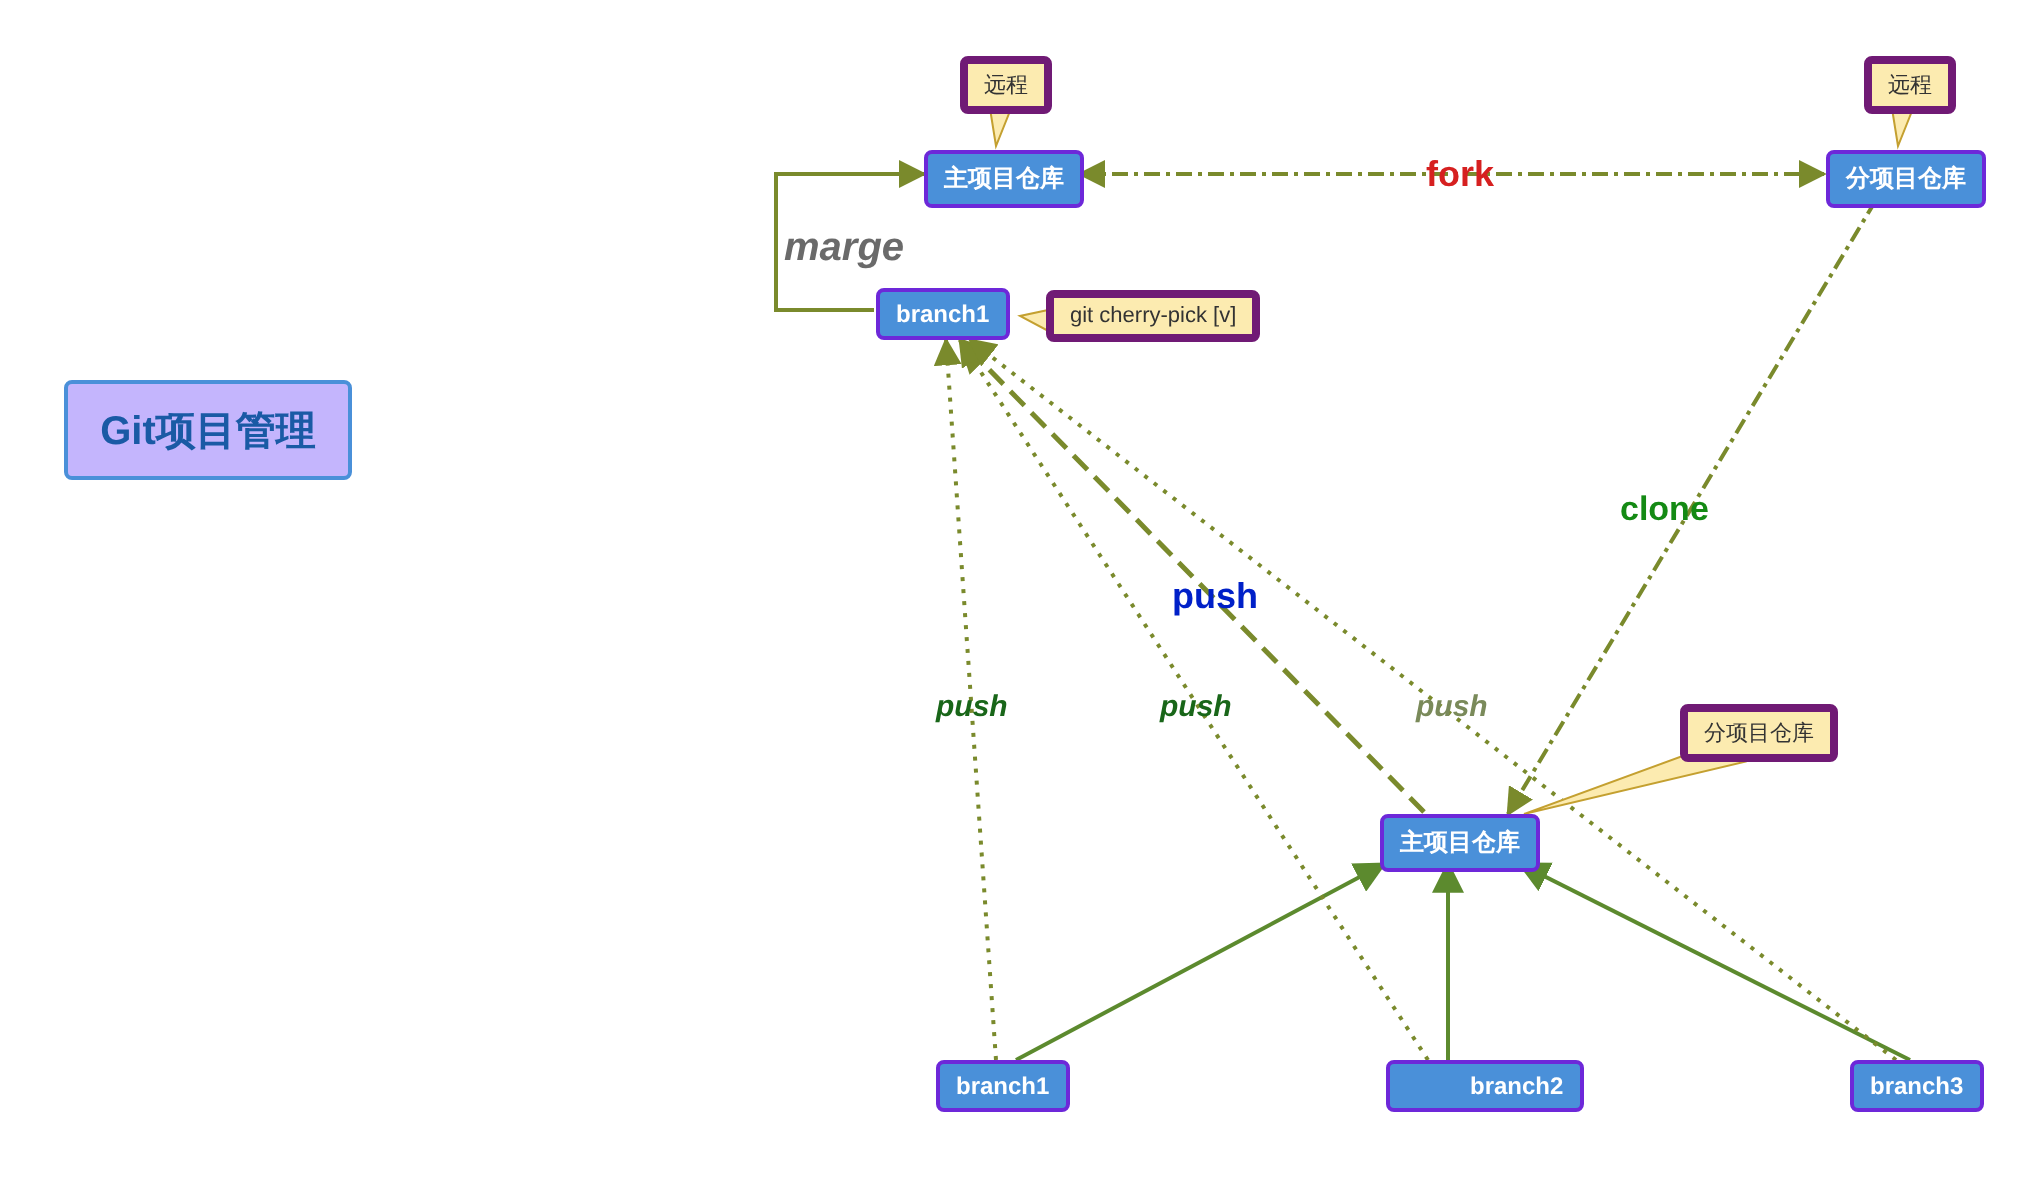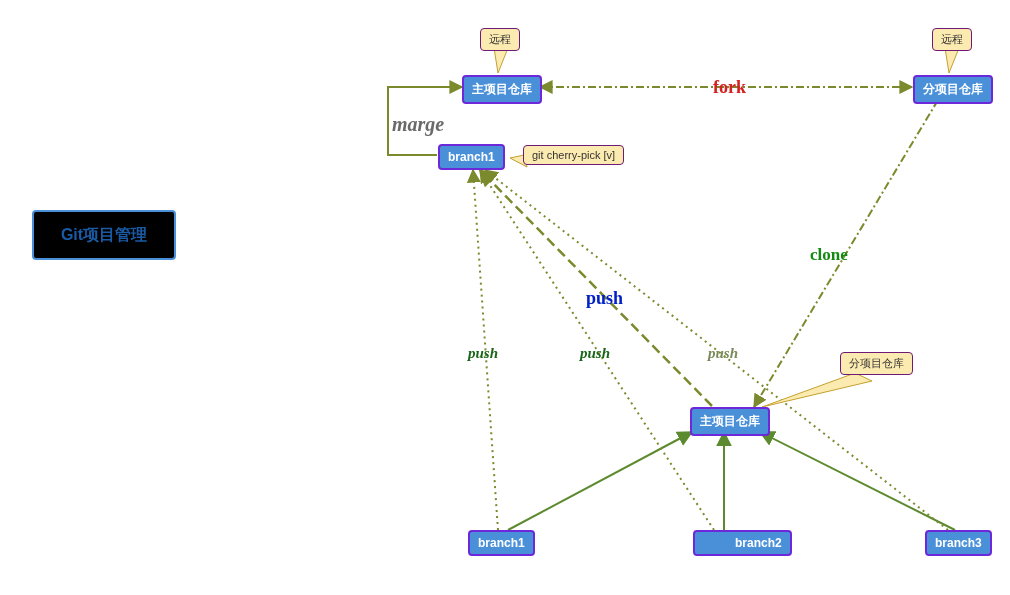--- a/index.html
+++ b/index.html
@@ -16,51 +16,49 @@
     font-size: 12px;
     display: flex;
     align-items: center;
     justify-content: center;
     padding: 4px 8px;
     white-space: nowrap;
   }
 
   .title-box {
     position: absolute;
-    background: #000000;
+    background: #c4b5fd;
     border: 2px solid #4a90d9;
     border-radius: 4px;
     color: #1a5aa5;
     font-weight: bold;
-    font-size: 16px;
+    font-size: 20px;
     display: flex;
     align-items: center;
     justify-content: center;
-    margin-top: 20px;
   }
 
   .callout {
     position: absolute;
     background: #fcebb0;
-    border: 1px solid #701a75;
+    border: 4px solid #701a75;
     border-radius: 4px;
     font-size: 11px;
     display: flex;
     align-items: center;
     justify-content: center;
     padding: 3px 8px;
     white-space: nowrap;
     color: #333;
   }
 
   .edge-label {
     position: absolute;
     font-weight: bold;
     white-space: nowrap;
-    font-family: Liberation Serif, serif;
   }
 </style>
 </head>
 <body>
 <div class="container">
 
 <svg width="1010" height="595">
   <defs>
     <marker id="arrow-olive" viewBox="0 0 10 10" refX="9" refY="5" markerWidth="7" markerHeight="7" orient="auto-start-reverse">
       <path d="M 0 0 L 10 5 L 0 10 z" fill="#7a8a2c"></path>

